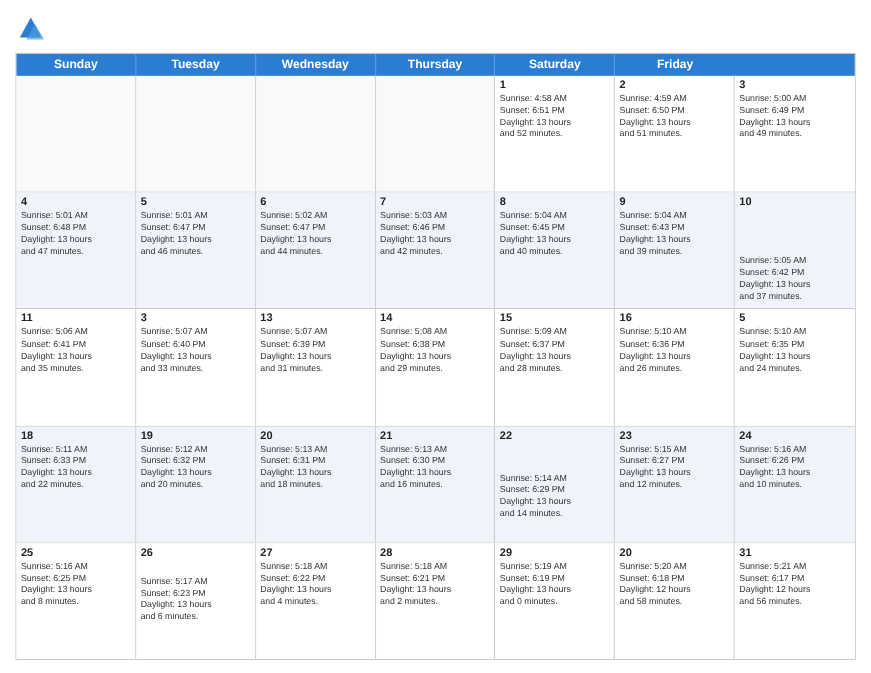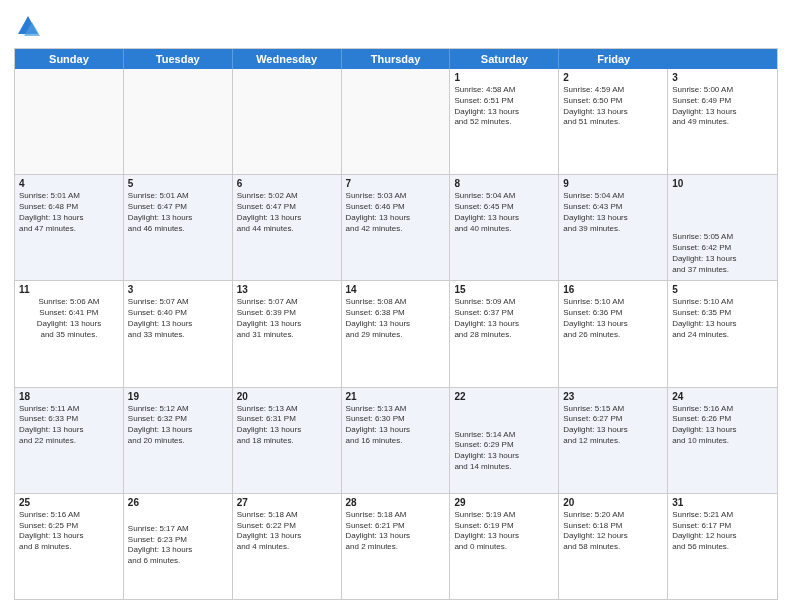--- a/index.html
+++ b/index.html
@@ -220,21 +220,21 @@
             <div class="day-num">10</div>
             <div class="day-info" style="white-space: pre-line; margin-top: 43px;">Sunrise: 5:05 AM
 Sunset: 6:42 PM
 Daylight: 13 hours
 and 37 minutes.</div>
           </div>
         </div>
         <div class="cal-row">
           <div class="cal-cell">
             <div class="day-num">11</div>
-            <div class="day-info" style="white-space: pre-line; text-align: center;">Sunrise: 5:06 AM
+            <div class="day-info" style="white-space: pre-line;">Sunrise: 5:06 AM
 Sunset: 6:41 PM
 Daylight: 13 hours
 and 35 minutes.</div>
           </div>
           <div class="cal-cell">
             <div class="day-num">3</div>
             <div class="day-info" style="white-space: pre-line;">Sunrise: 5:07 AM
 Sunset: 6:40 PM
 Daylight: 13 hours
 and 33 minutes.</div>

